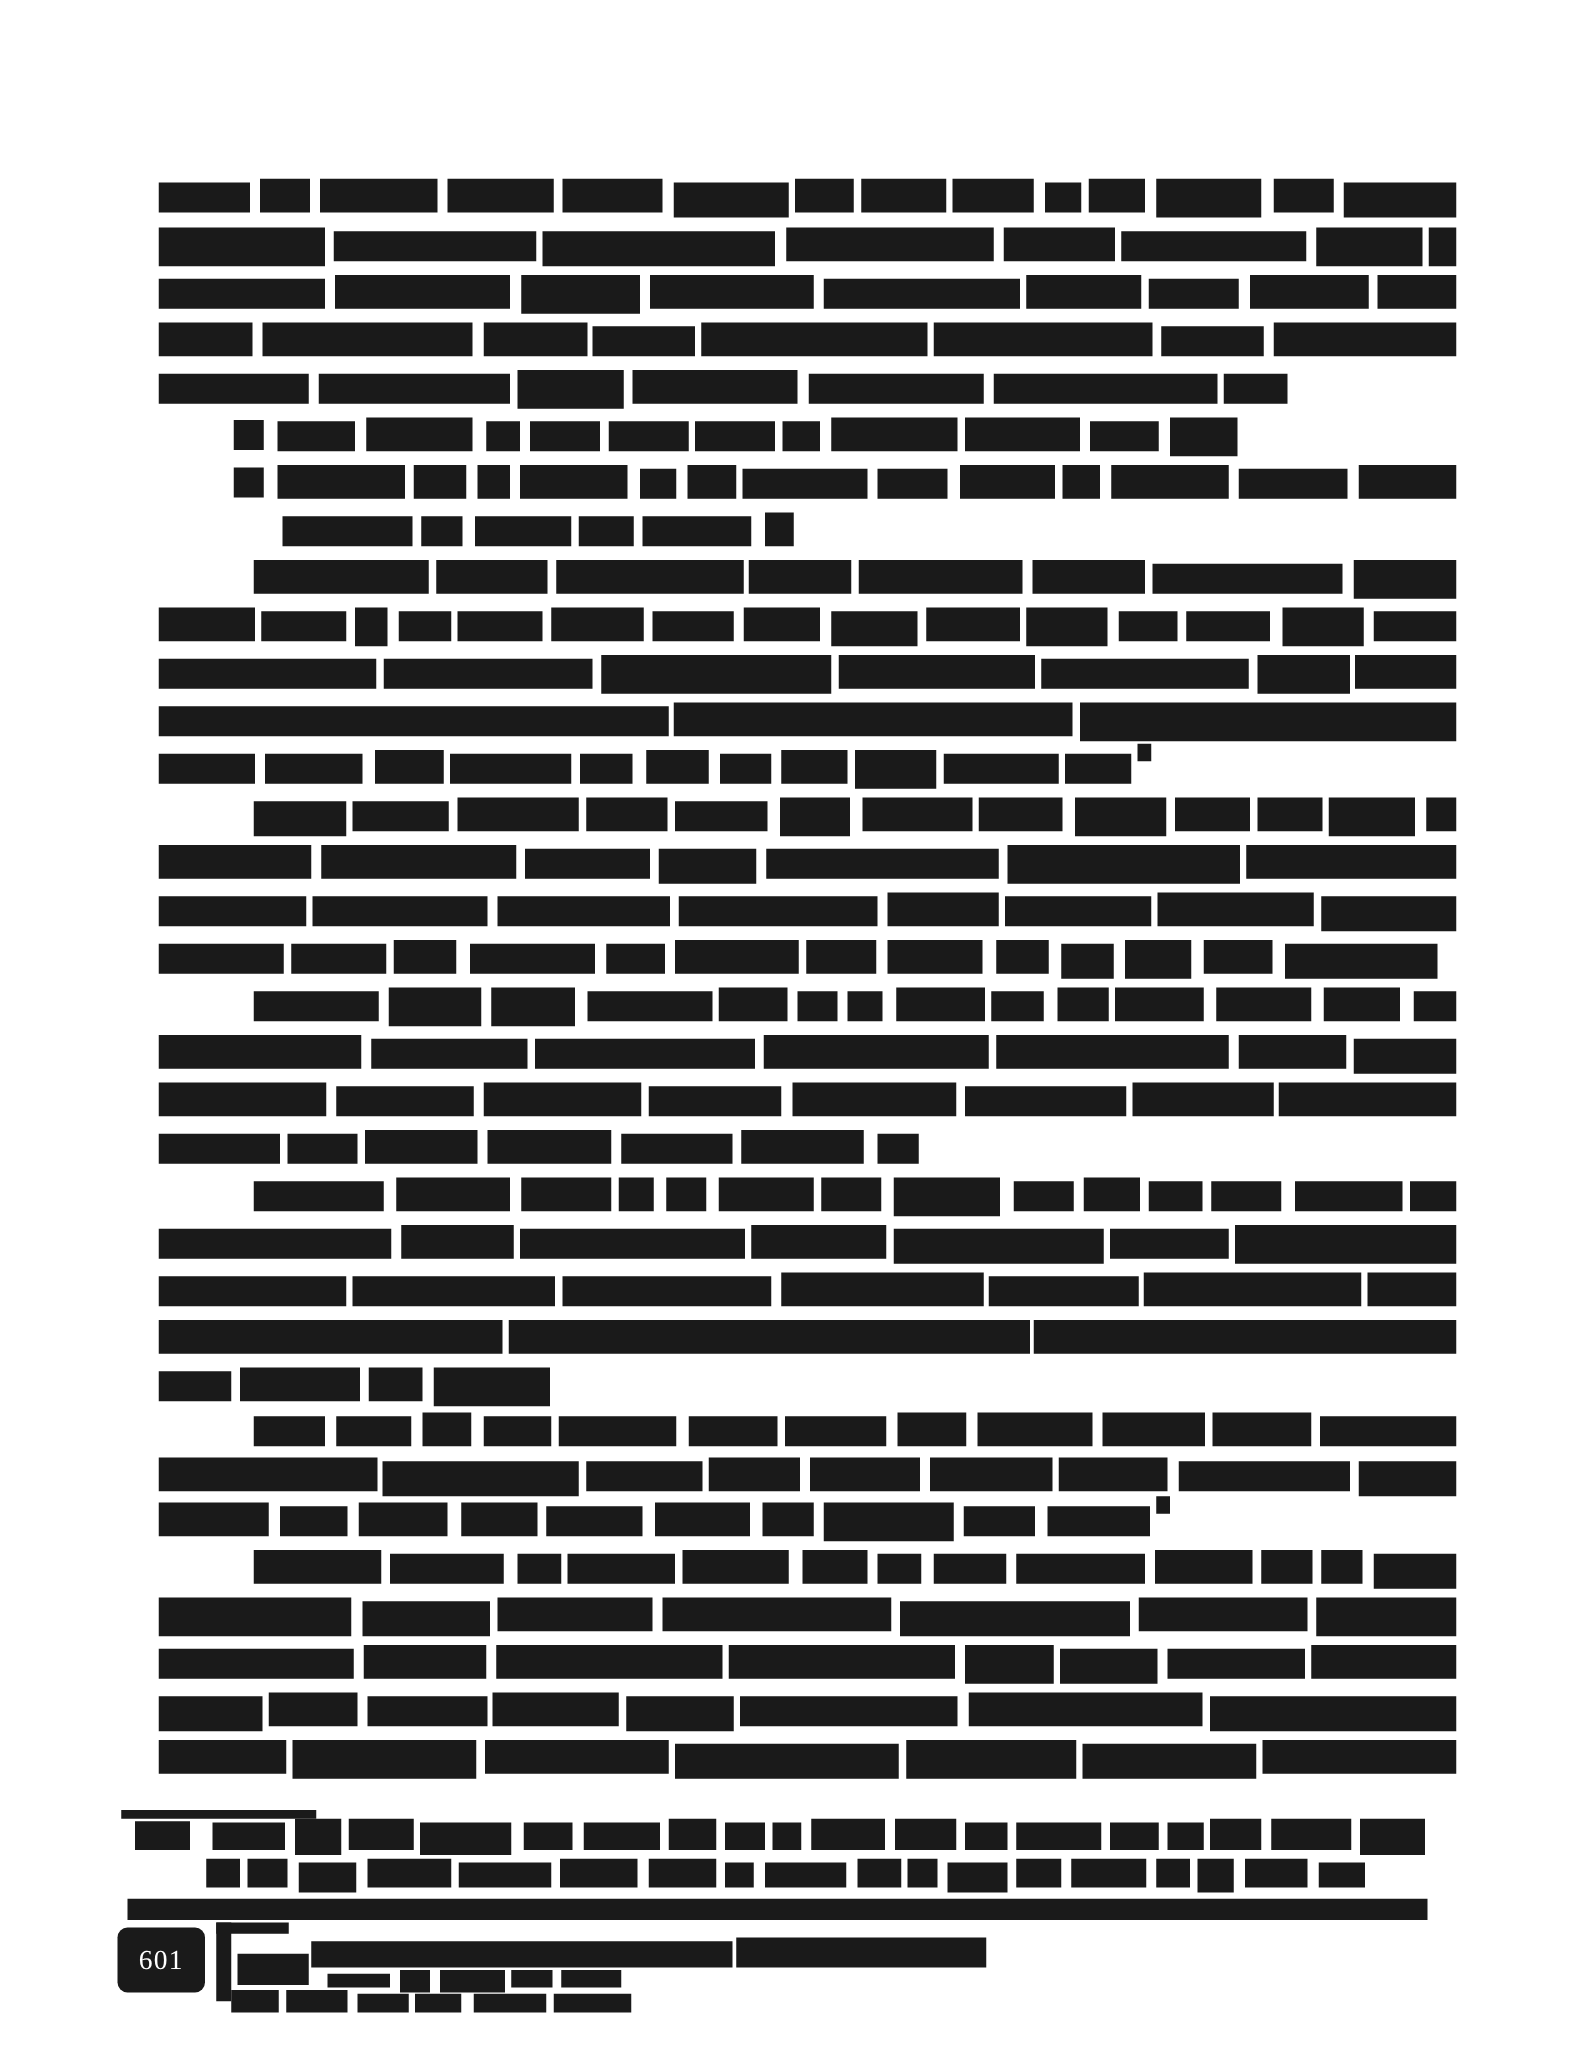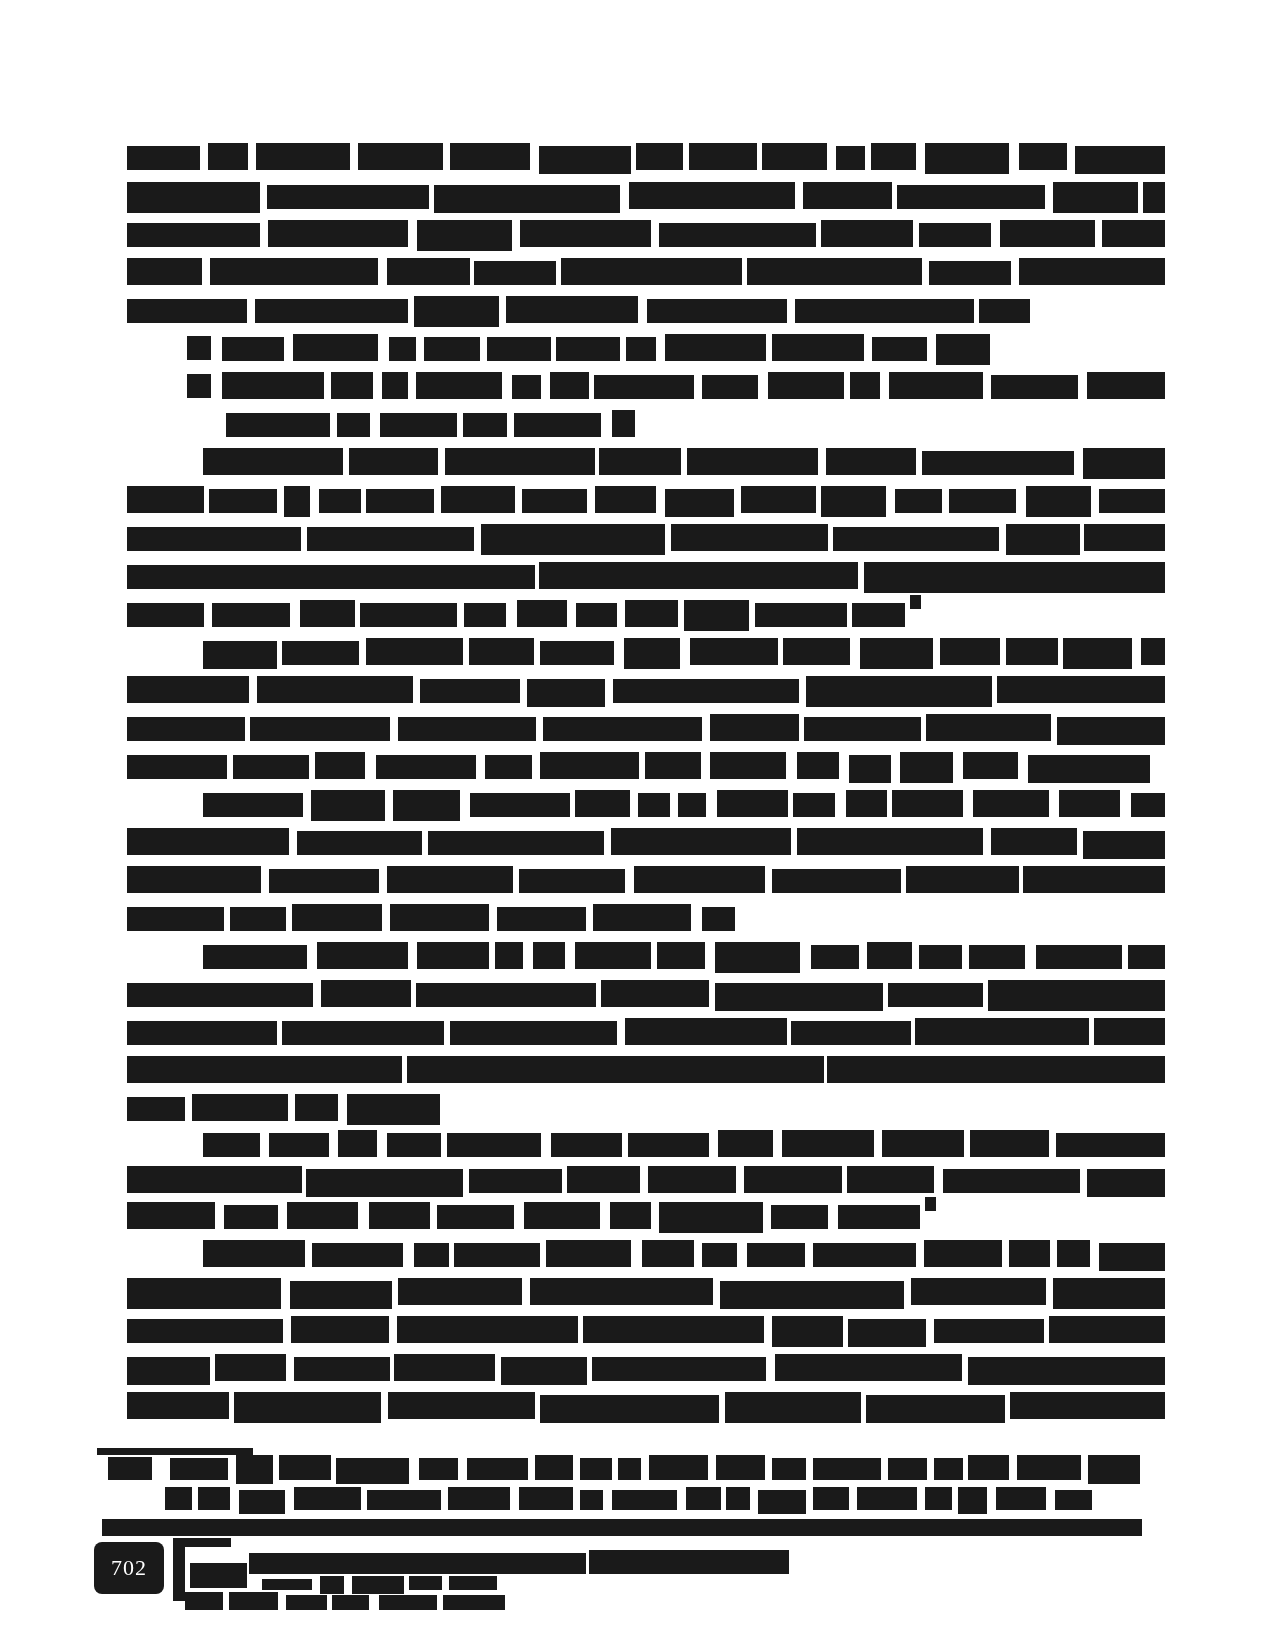--- a/index.html
+++ b/index.html
@@ -468,15 +468,15 @@
       </div>
     </div>
   <div id="rects-layer">
       <div class="rect" style="left: 97px; top: 1448px; width: 156px; height: 7px;"></div>
       <div class="rect" style="left: 108px; top: 1457px; width: 44px; height: 23px;"></div>
       <div class="rect" style="left: 102px; top: 1519px; width: 1040px; height: 17px;"></div>
       <div class="rect" style="left: 173px; top: 1538px; width: 58px; height: 9px;"></div>
       <div class="rect" style="left: 173px; top: 1538px; width: 12px; height: 63px;"></div>
     </div>
   <div id="badge" class="badge" style="left: 94px; top: 1542px; width: 70px; height: 52px; border-radius: 8px;">
-    <span>702</span>
+    <span>601</span>
   </div>
 </div>
 
 </body></html>

